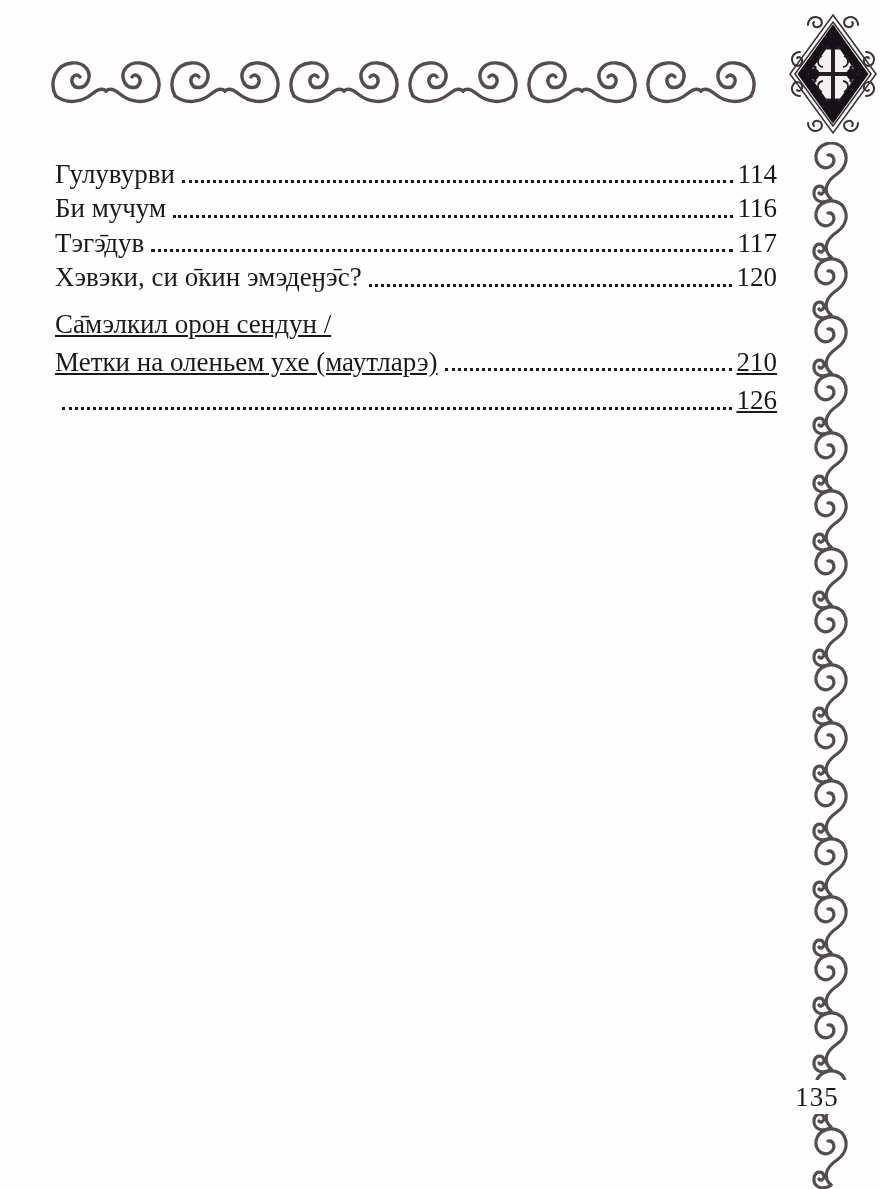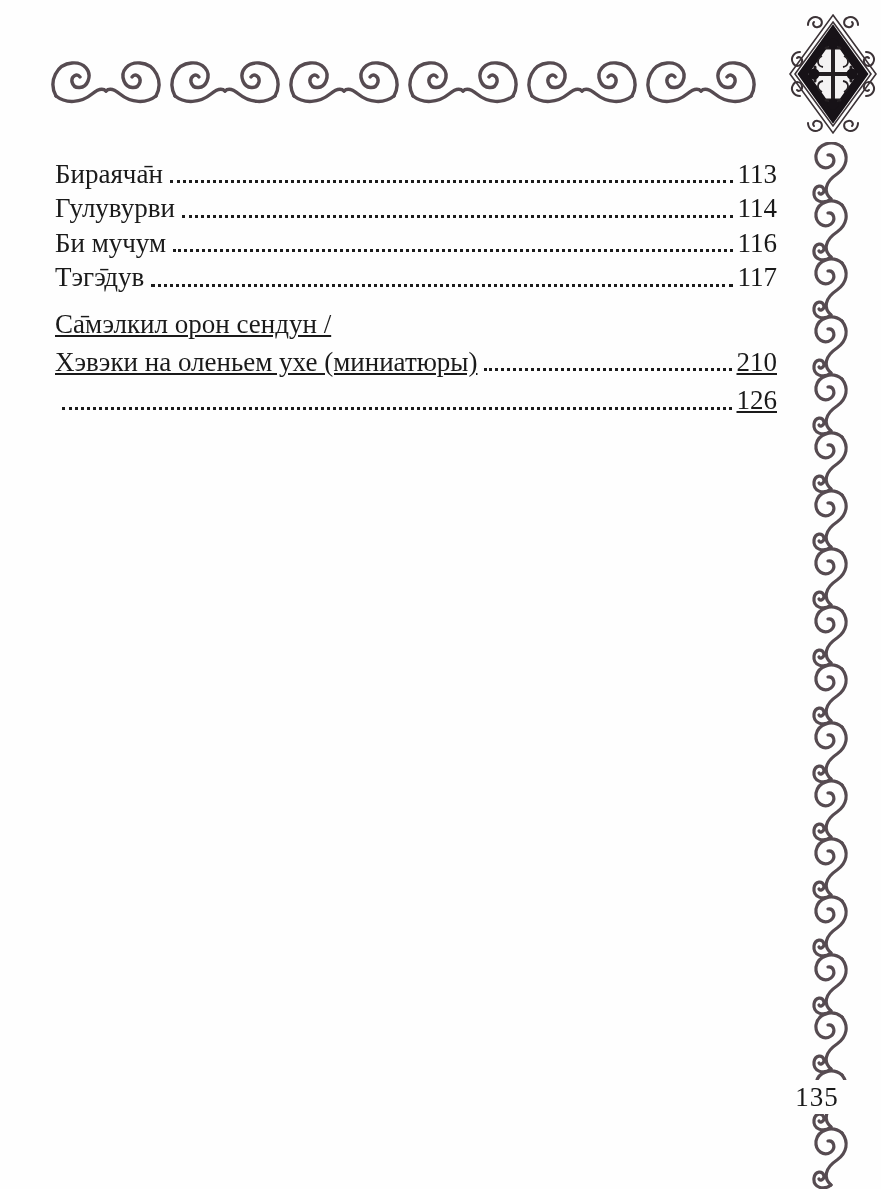--- a/index.html
+++ b/index.html
@@ -123,54 +123,54 @@
       <use href="#vscroll" x="4" y="754"></use>
       <use href="#vscroll" x="4" y="812"></use>
       <use href="#vscroll" x="4" y="870"></use>
       <use href="#vscroll" x="4" y="928"></use>
       <use href="#vscroll" x="4" y="986"></use>
     </svg>
   </div>
 
   <div class="toc">
 
-    <div class="toc-row">
-      <span class="toc-title">Бираяча̄н</span>
-      <span class="leader"></span>
-      <span class="toc-page">113</span>
-    </div>
 
     <div class="toc-row">
       <span class="toc-title">Гулувурви</span>
       <span class="leader"></span>
       <span class="toc-page">114</span>
     </div>
 
     <div class="toc-row">
       <span class="toc-title">Би мучум</span>
       <span class="leader"></span>
       <span class="toc-page">116</span>
     </div>
 
     <div class="toc-row">
       <span class="toc-title">Тэгэ̄дув</span>
       <span class="leader"></span>
       <span class="toc-page">117</span>
     </div>
 
 
+    <div class="toc-row">
+      <span class="toc-title">Хэвэки, си о̄кин эмэдеӈэ̄с?</span>
+      <span class="leader"></span>
+      <span class="toc-page">120</span>
+    </div>
 
     <div class="toc-row wide gap no-leader">
       <span class="toc-title">Са̄мэлкил орон сендун /</span>
       <span class="leader"></span>
       <span class="toc-page"></span>
     </div>
 
     <div class="toc-row wide">
-      <span class="toc-title">Хэвэки на оленьем ухе (миниатюры)</span>
+      <span class="toc-title">Метки на оленьем ухе (маутларэ)</span>
       <span class="leader"></span>
       <span class="toc-page">210</span>
     </div>
 
     <div class="toc-row wide">
       <span class="leader"></span>
       <span class="toc-page">126</span>
     </div>
 
   </div>

